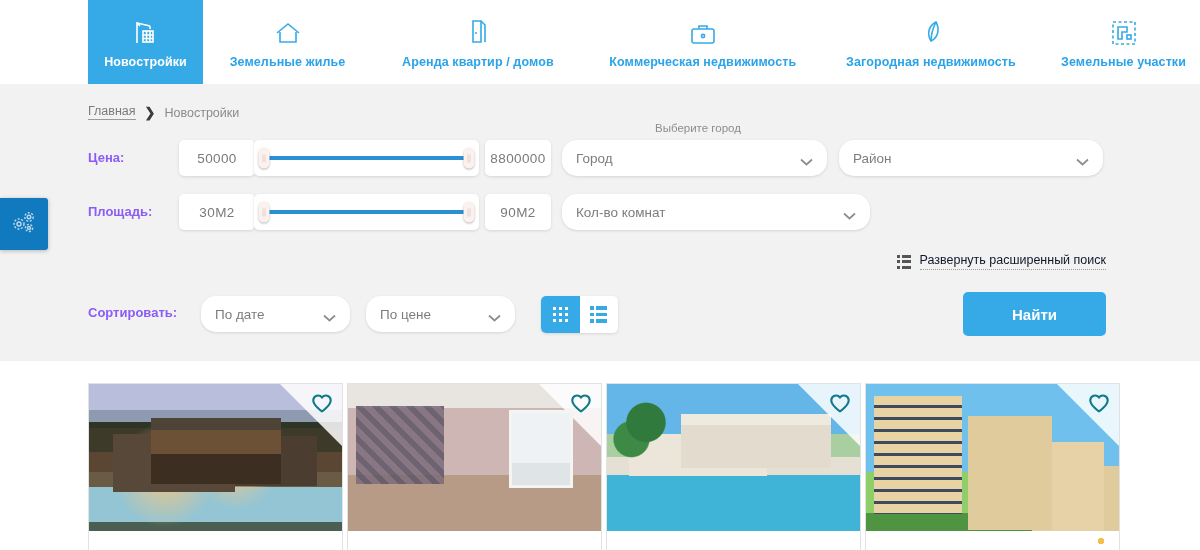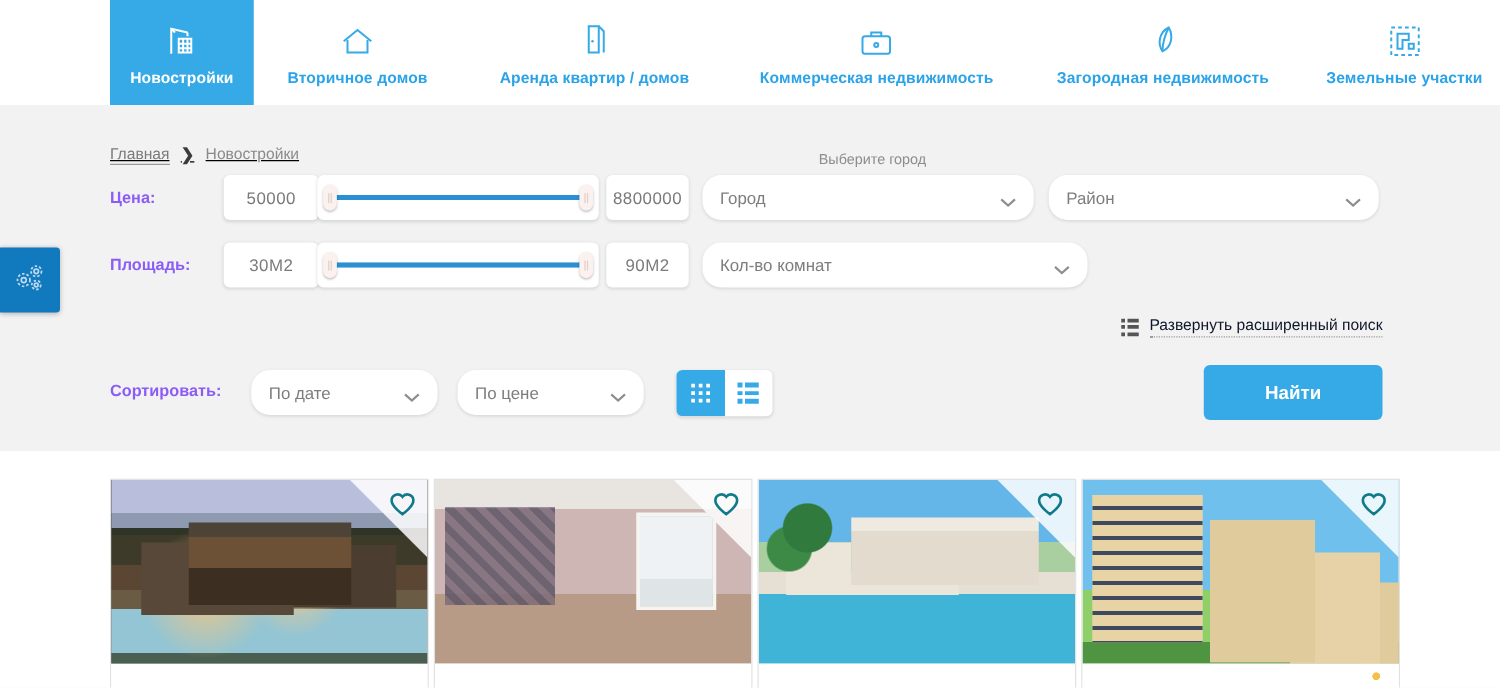--- a/index.html
+++ b/index.html
@@ -42,24 +42,23 @@
   .nav-gap4 { width: 38px; }
   .nav-gap5 { width: 30px; }
 
   
   .filters {
     position: absolute; top: 84px; left: 0; width: 1200px; height: 277px;
     background: #f2f2f2;
   }
 
   .breadcrumb {
-    position: absolute; left: 88px; top: 116px;
-    display: flex; align-items: flex-start; gap: 9px;
+    position: absolute; left: 88px; top: 104px;
+    display: flex; align-items: flex-end; gap: 9px;
     font-size: 12.5px;
-    text-decoration: underline;
   }
   .bc-home { color: #7b7b7b; border-bottom: 1px solid #9a9a9a; cursor: pointer; padding-bottom:1px;}
   .bc-sep { color: #3b3b3b; font-size: 13px; font-weight: bold; }
   .bc-current { color: #8a8a8a; }
 
   .row-label {
     position: absolute; font-size: 13px; font-weight: bold; color: #8b5cf6;
   }
   #lbl-price { left: 88px; top: 150px; }
   #lbl-area  { left: 88px; top: 204px; }
@@ -273,21 +272,21 @@
 
     <div class="nav-gap1"></div>
 
     <div class="nav-item">
       <span class="nav-ico">
         <svg width="28" height="26" viewBox="0 0 28 26">
           <path d="M3 13L14 4l11 9"></path>
             <path d="M6 12v10h16V12"></path>
         </svg>
       </span>
-      <span class="nav-label">Вторичное домов</span>
+      <span class="nav-label">Земельные жилье</span>
     </div>
 
     <div class="nav-gap2"></div>
 
     <div class="nav-item">
       <span class="nav-ico">
         <svg width="24" height="28" viewBox="0 0 24 28">
           <path d="M7 3h8v21H7z"></path>
             <path d="M15 3l4 4v17"></path>
             <circle cx="10" cy="15" r="1" fill="#35aae6" stroke="none"></circle>

